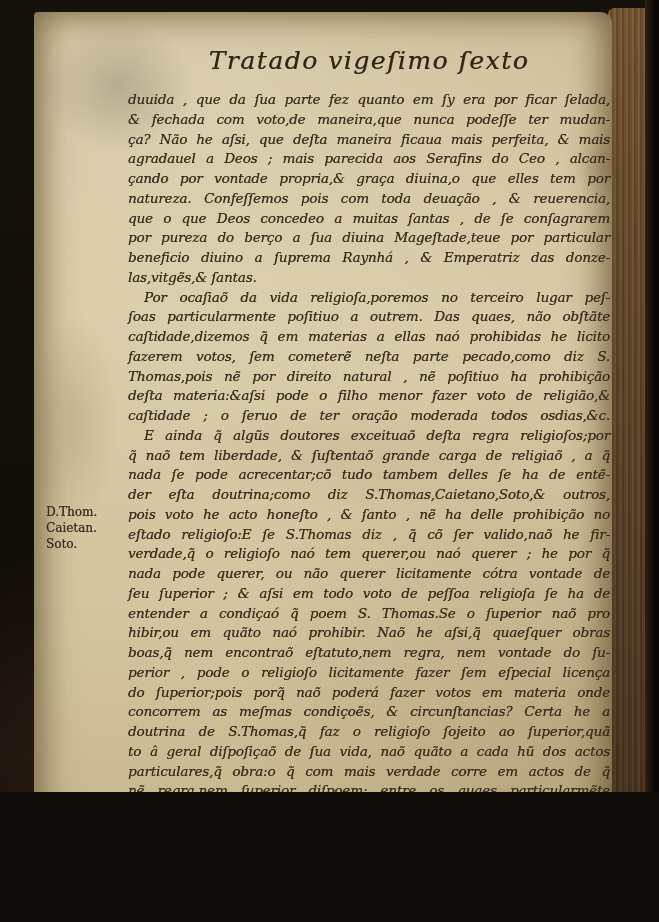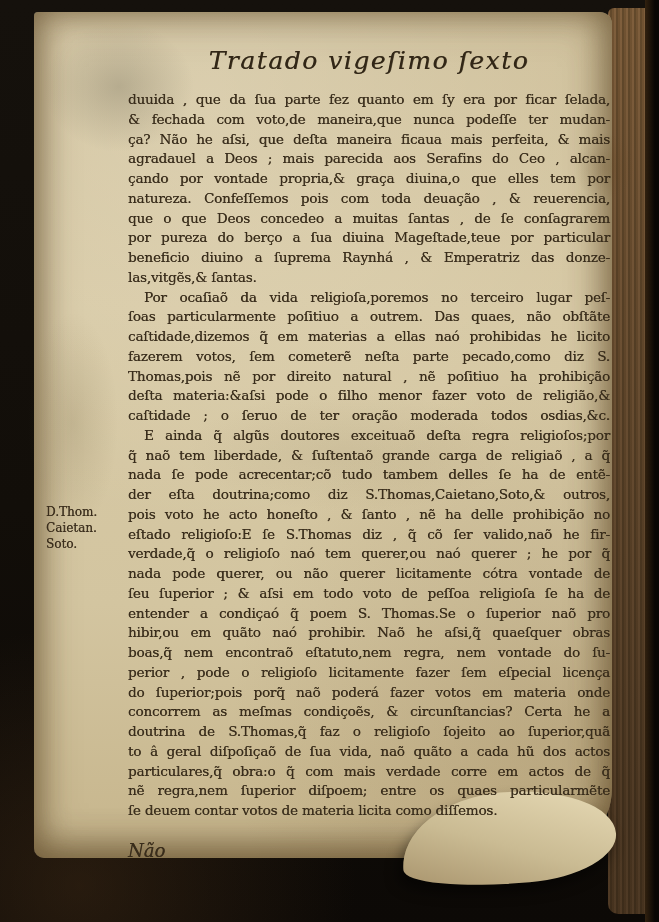--- a/index.html
+++ b/index.html
@@ -1,19 +1,19 @@
 <!DOCTYPE html>
 <html><head>
 <meta charset="utf-8">
 <style>
   html,body { margin:0; padding:0; }
   body { background:#0e0b08; font-family:"DejaVu Serif", serif; }
 
   .scan {
-    position:relative; width:659px; height:922px; overflow:hidden;
+    position:relative; width:659px; height:792px; overflow:hidden;
     background:
       radial-gradient(60% 40% at 12% 96%, rgba(90,60,30,0.35), transparent 70%),
       linear-gradient(180deg, #15110c 0%, #120e09 55%, #0c0906 100%);
   }
 
   
   .fore-edge {
     position:absolute; left:608px; top:8px; width:40px; height:906px;
     background:
       linear-gradient(180deg, rgba(60,40,20,0.25), rgba(20,12,6,0.55) 90%),
@@ -59,21 +59,21 @@
   .stain-mid { left:150px; top:380px; width:330px; height:120px;
     background:radial-gradient(closest-side, rgba(120,105,70,0.10), transparent); }
 
   .running-header {
     position:absolute; left:94px; top:34px; width:482px;
     text-align:center; font-style:italic; font-size:25px;
     letter-spacing:1.5px; color:#312616;
     text-shadow:0.4px 0.4px 0.6px rgba(45,34,18,0.65);
   }
 
-  .text-col { position:absolute; left:94px; top:78px; width:482px; }
+  .text-col { position:absolute; left:94px; top:78px; width:482px;font-style:italic; }
 
   .line {
     height:19.75px; font-size:13.5px; line-height:19.75px;
     letter-spacing:-0.15px; color:#382c1b;
     white-space:nowrap; text-align:justify; text-align-last:justify;
     text-shadow:0.3px 0.3px 0.45px rgba(52,40,22,0.70);
   }
   .line.indent { padding-left:16px; }
   .line.short { text-align-last:left; }
 

